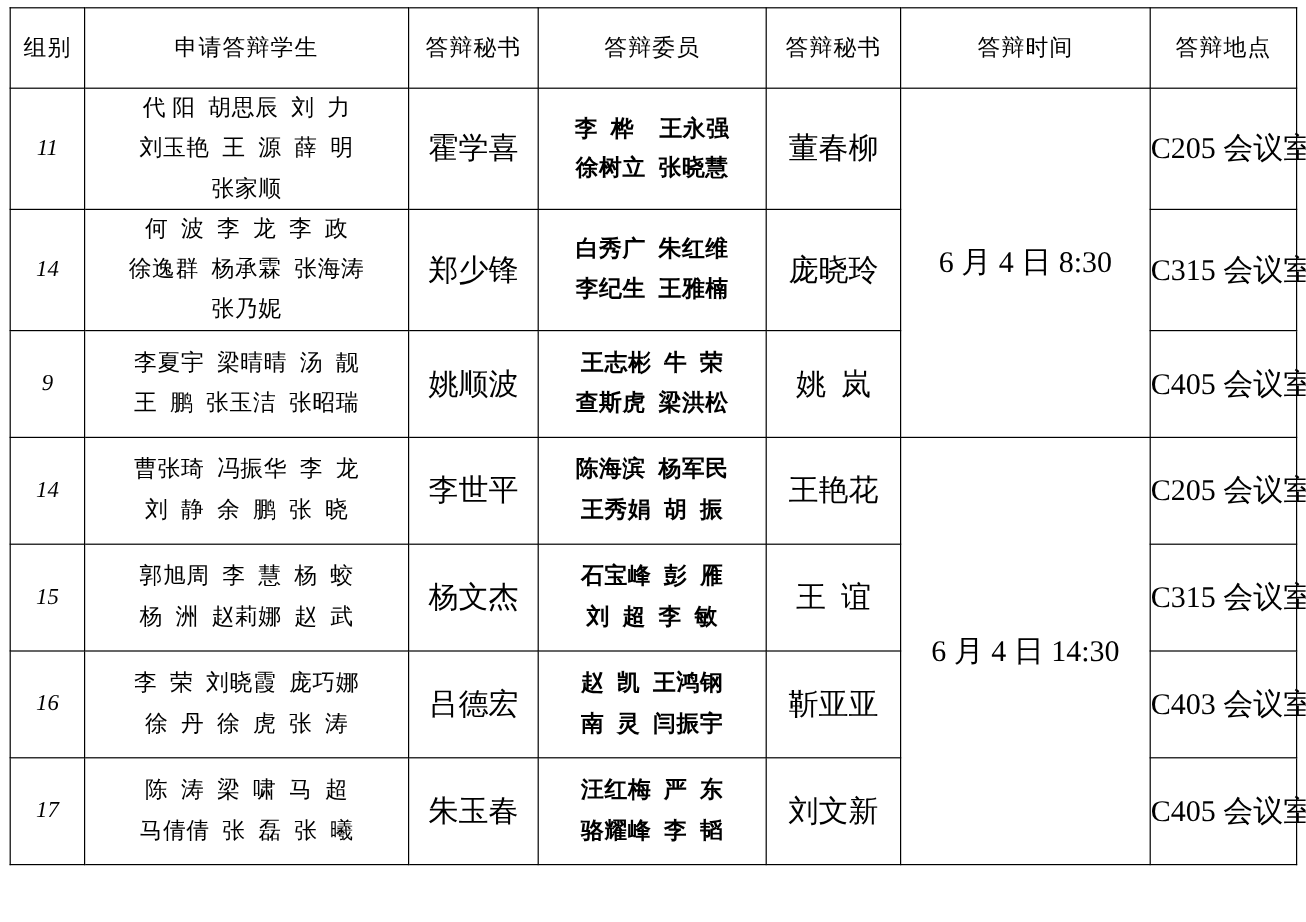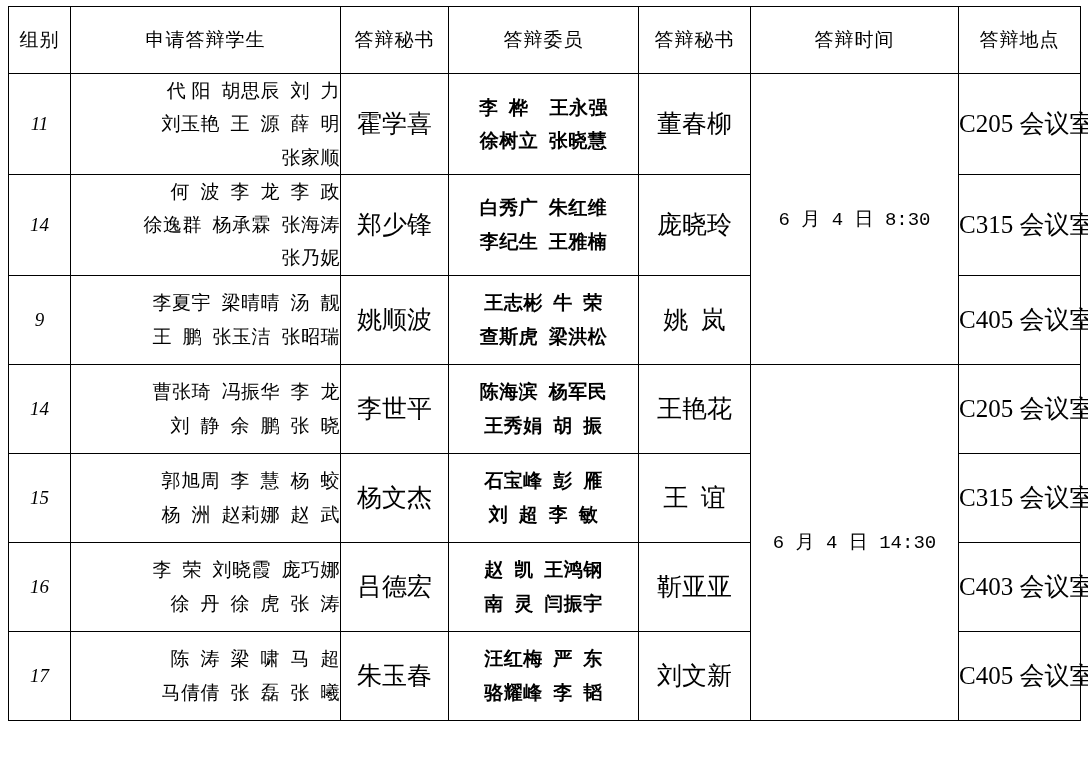--- a/index.html
+++ b/index.html
@@ -64,33 +64,31 @@
     line-height: 1.75;
     font-size: 19px;
     white-space: nowrap;
   }
   .line {
     display: block;
     white-space: pre;
   }
   .students .line {
     letter-spacing: 0.5px;
-    text-align: right;
   }
   .members .line {
     letter-spacing: 0.5px;
     font-weight: bold;
   }
   .chair-cell, .secretary-cell, .place-cell, .time-cell {
     font-size: 25px;
     white-space: pre;
   }
   .time-cell {
-    font-size: 19px;
-    font-family: Liberation Mono, monospace;
+    font-size: 25px;
   }
 </style>
 </head>
 <body>
 
 <div class="sheet">
   <table class="schedule">
     <colgroup>
       <col class="c-group">
       <col class="c-students">

